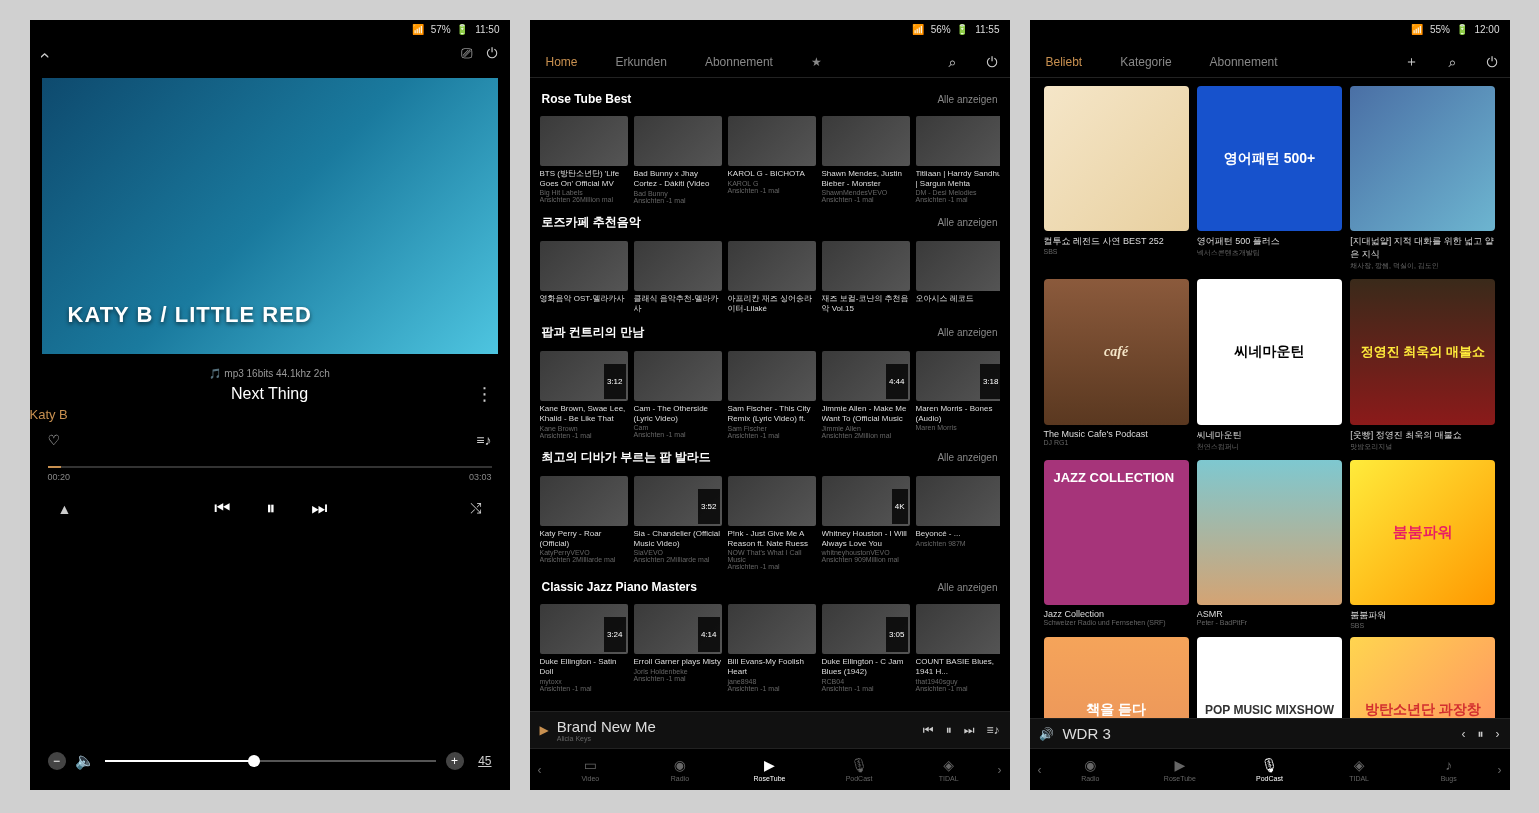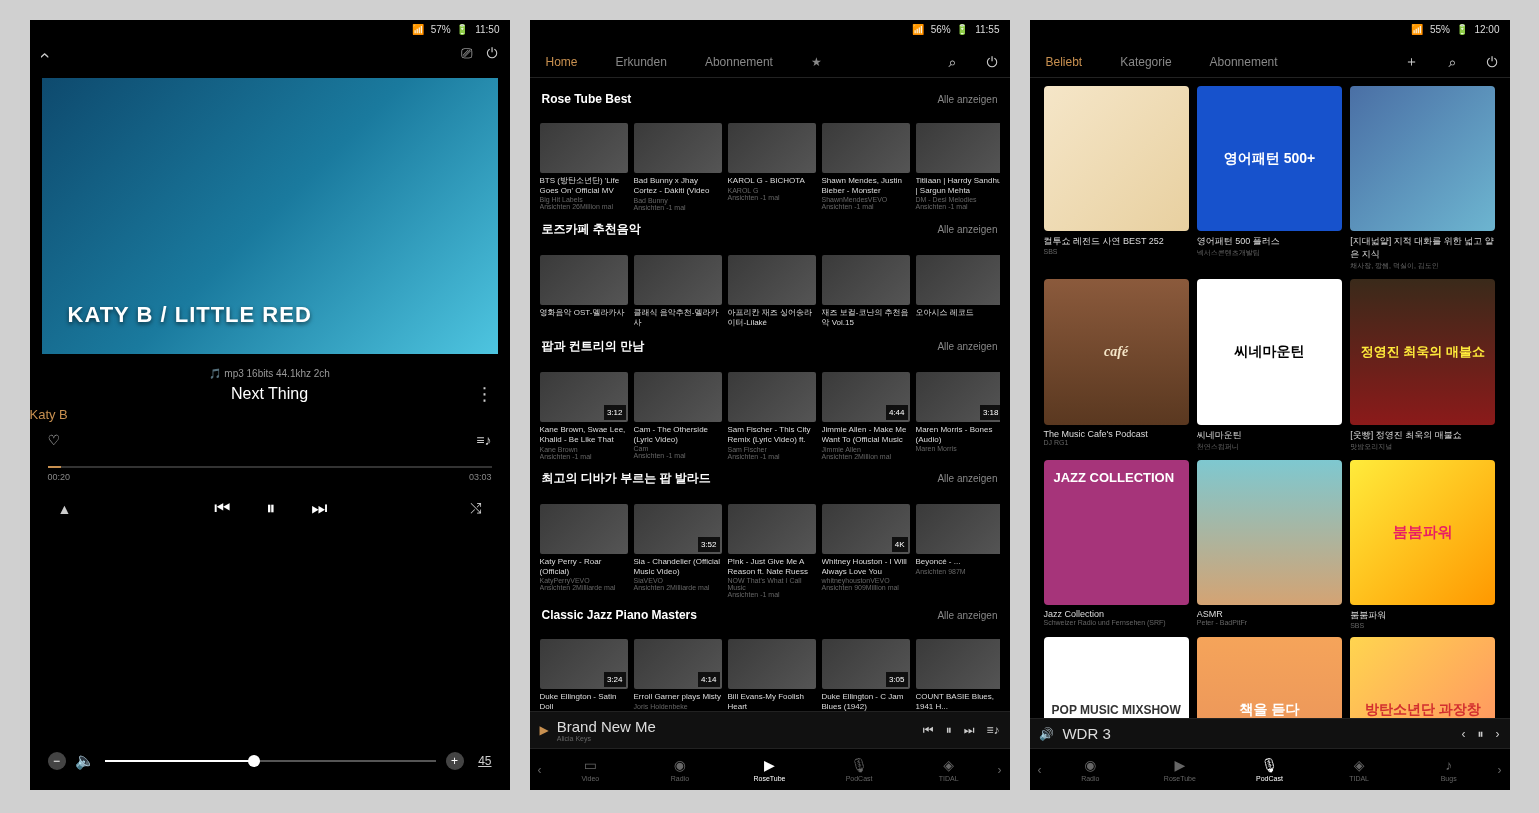--- a/index.html
+++ b/index.html
@@ -136,21 +136,21 @@
     .content {
       flex: 1;
       overflow-y: auto;
       padding: 4px 10px;
     }
     .content::-webkit-scrollbar { width: 0; }
     .section-header {
       display: flex;
       justify-content: space-between;
       align-items: center;
-      padding: 10px 2px 17px;
+      padding: 10px 2px 10px;
     }
     .section-title { font-size: 12px; font-weight: 600; }
     .section-all { font-size: 10px; color: #888; cursor: pointer; }
     .row {
       display: flex;
       gap: 6px;
       overflow: hidden;
     }
     .tile {
       flex: 0 0 88px;
@@ -161,21 +161,21 @@
       height: 50px;
       background: linear-gradient(135deg, #3a3a3a, #555);
       position: relative;
       border-radius: 2px;
     }
     .tile-dur {
       position: absolute;
       bottom: 2px; right: 2px;
       background: rgba(0,0,0,0.8);
       font-size: 8px;
-      padding: 3px 3px;
+      padding: 13px 3px;
     }
     .tile-title { font-size: 8px; color: #ddd; margin-top: 3px; line-height: 1.2; max-height: 20px; overflow: hidden; }
     .tile-sub { font-size: 7px; color: #666; margin-top: 1px; }
     .tile-views { font-size: 7px; color: #666; }
 
     
     .pgrid {
       display: grid;
       grid-template-columns: repeat(3, 1fr);
       gap: 8px;
@@ -614,26 +614,26 @@
           <div class="pcard-img c8"></div>
           <div class="pcard-title">ASMR</div>
           <div class="pcard-sub">Peter - BadPitFr</div>
         </div>
         <div class="pcard">
           <div class="pcard-img c9">붐붐파워</div>
           <div class="pcard-title">붐붐파워</div>
           <div class="pcard-sub">SBS</div>
         </div>
         <div class="pcard">
-          <div class="pcard-img c11">POP MUSIC MIXSHOW</div>
+          <div class="pcard-img c10">책을 듣다</div>
           <div class="pcard-title"></div>
           <div class="pcard-sub"></div>
         </div>
         <div class="pcard">
-          <div class="pcard-img c10">책을 듣다</div>
+          <div class="pcard-img c11">POP MUSIC MIXSHOW</div>
           <div class="pcard-title"></div>
           <div class="pcard-sub"></div>
         </div>
         <div class="pcard">
           <div class="pcard-img c12">방탄소년단 과장창</div>
           <div class="pcard-title"></div>
           <div class="pcard-sub"></div>
         </div>
       </div>
   </div>

